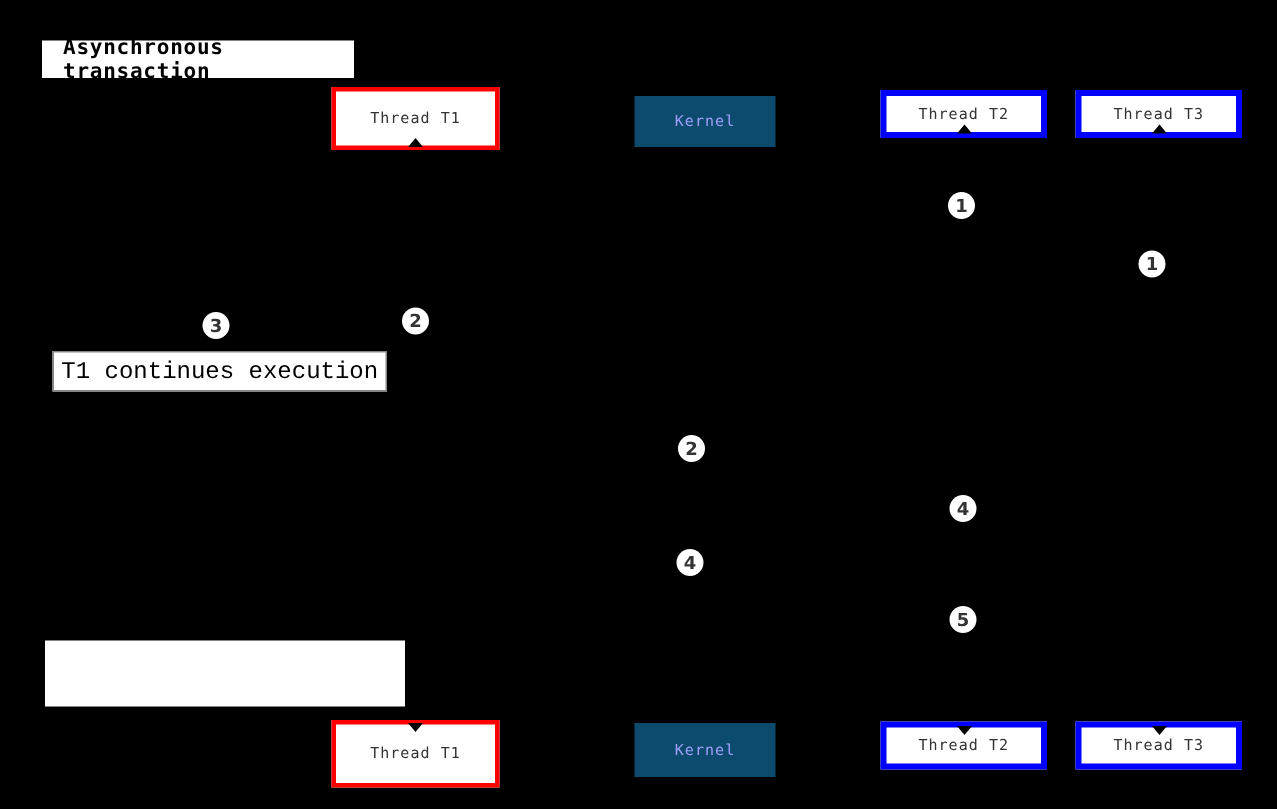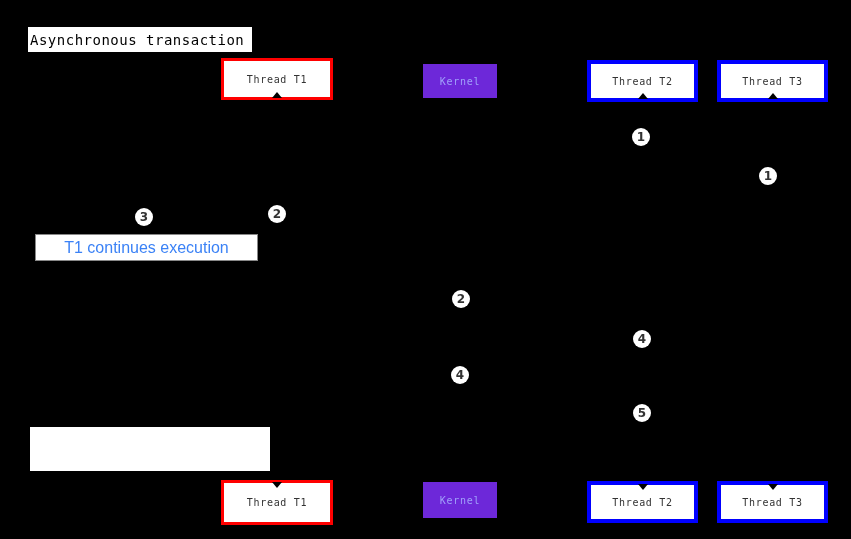--- a/index.html
+++ b/index.html
@@ -2,34 +2,34 @@
 <html><head>
 <meta charset="utf-8">
 <style>
   html,body{margin:0;padding:0;background:#000;}
   #canvas{
     position:relative;width:851px;height:539px;background:#000000;
     font-family:"DejaVu Sans Mono", monospace;overflow:hidden;
   }
   
   .title-label{
-    position:absolute;left:28px;top:27px;width:224px;height:25px;
-    background:#ffffff;color:#000000;font-weight:normal;font-size:14px;
-    letter-spacing:0.5px;display:flex;align-items:center;padding-left:2px;
+    position:absolute;left:28px;top:27px;width:208px;height:25px;
+    background:#ffffff;color:#000000;font-weight:bold;font-size:14px;
+    letter-spacing:0.5px;display:flex;align-items:center;padding-left:14px;
     box-sizing:border-box;
   }
   
   .actor{
     position:absolute;background:#ffffff;color:#333333;
     display:flex;align-items:center;justify-content:center;
     font-size:10px;letter-spacing:0.7px;box-sizing:border-box;
   }
   .red-border{border:3px solid #ff0000;width:112px;height:42px;}
-  .blue-border{border:4px solid #0000ff;width:111px;height:42px;}
-  .blue-fill{background:#6d28d9;color:#a0a0fa;width:74px;height:34px;}
+  .blue-border{border:4px solid #0000ff;width:111px;height:32px;}
+  .blue-fill{background:#0c4a6e;color:#a0a0fa;width:94px;height:34px;}
   .t1-top{left:221px;top:58px;}
   .kernel-top{left:423px;top:64px;}
   .t2-top{left:587px;top:60px;}
   .t3-top{left:717px;top:60px;}
   .t1-bot{left:221px;top:480px;height:45px;}
   .kernel-bot{left:423px;top:482px;height:36px;}
   .t2-bot{left:587px;top:481px;}
   .t3-bot{left:717px;top:481px;}
   
   .notch{
@@ -42,21 +42,21 @@
   .seq{
     position:absolute;width:18px;height:18px;border-radius:50%;
     background:#ffffff;color:#333333;font-size:12px;font-weight:bold;
     display:flex;align-items:center;justify-content:center;
     font-family:"DejaVu Sans", sans-serif;
   }
   
   .note{
     position:absolute;background:#ffffff;border:1px solid #888888;
     box-sizing:border-box;display:flex;align-items:center;justify-content:center;
-    color:#3b82f6;font-family:Liberation Sans, sans-serif;font-size:16px;
+    color:#000000;font-family:Liberation Mono, monospace;font-size:16px;
   }
   .note-mid{left:35px;top:234px;width:223px;height:27px;}
   .note-empty{left:30px;top:427px;width:240px;height:44px;border:none;}
 </style>
 </head>
 <body>
 
 <div id="canvas">
 
   <div class="title-label">Asynchronous transaction</div>

